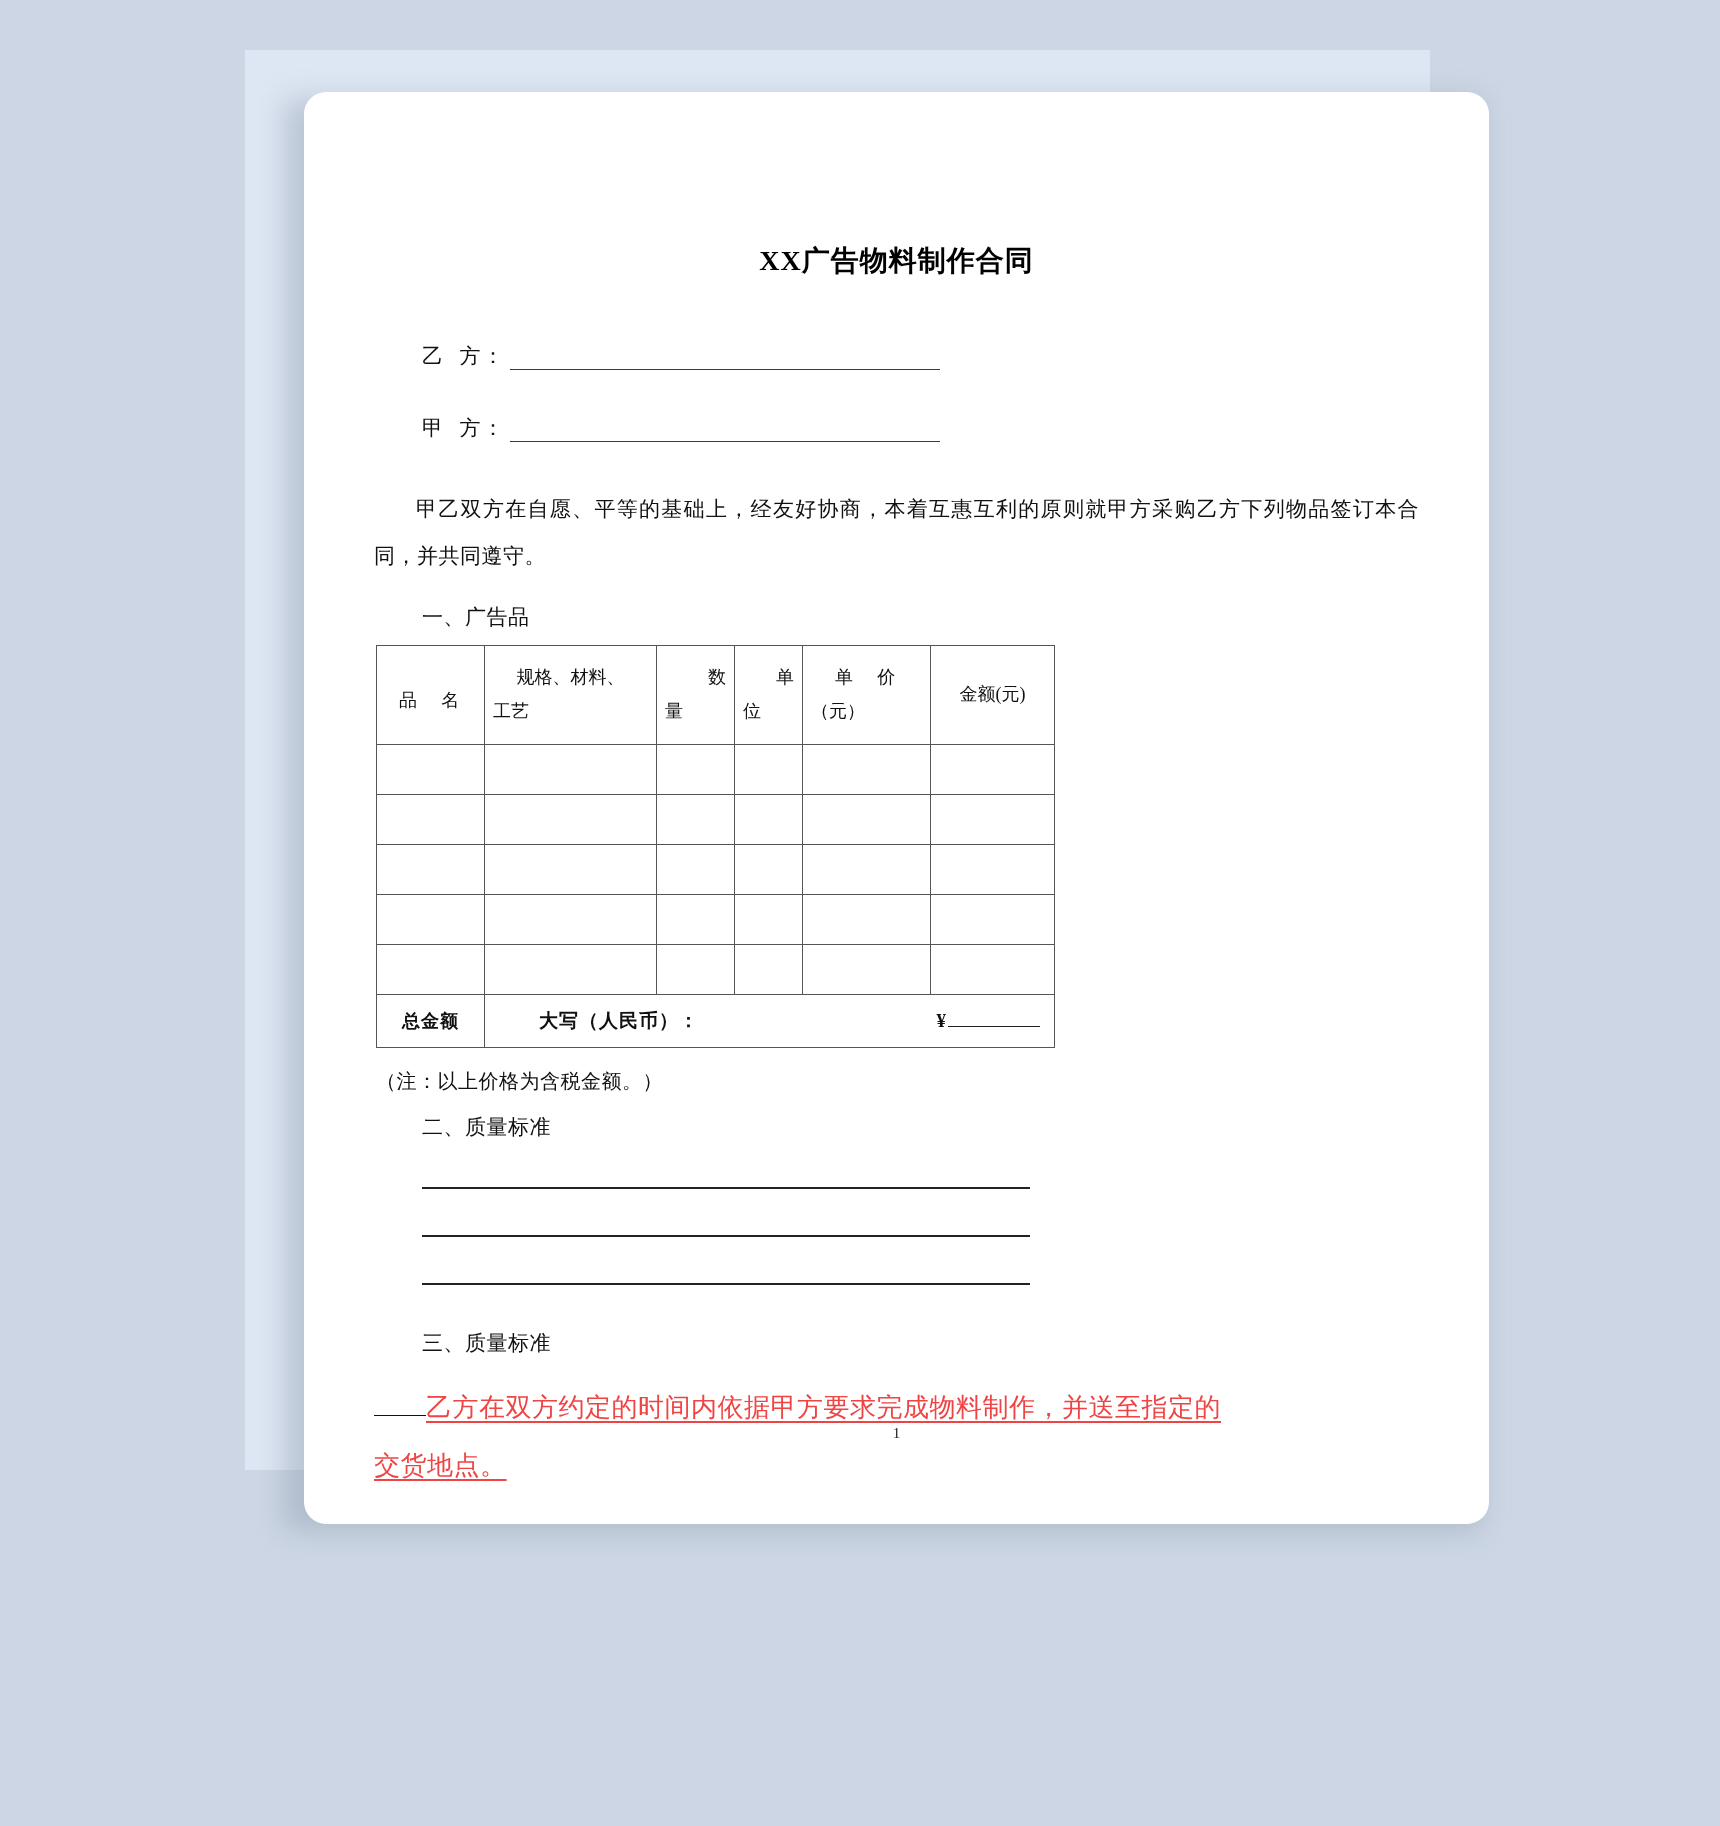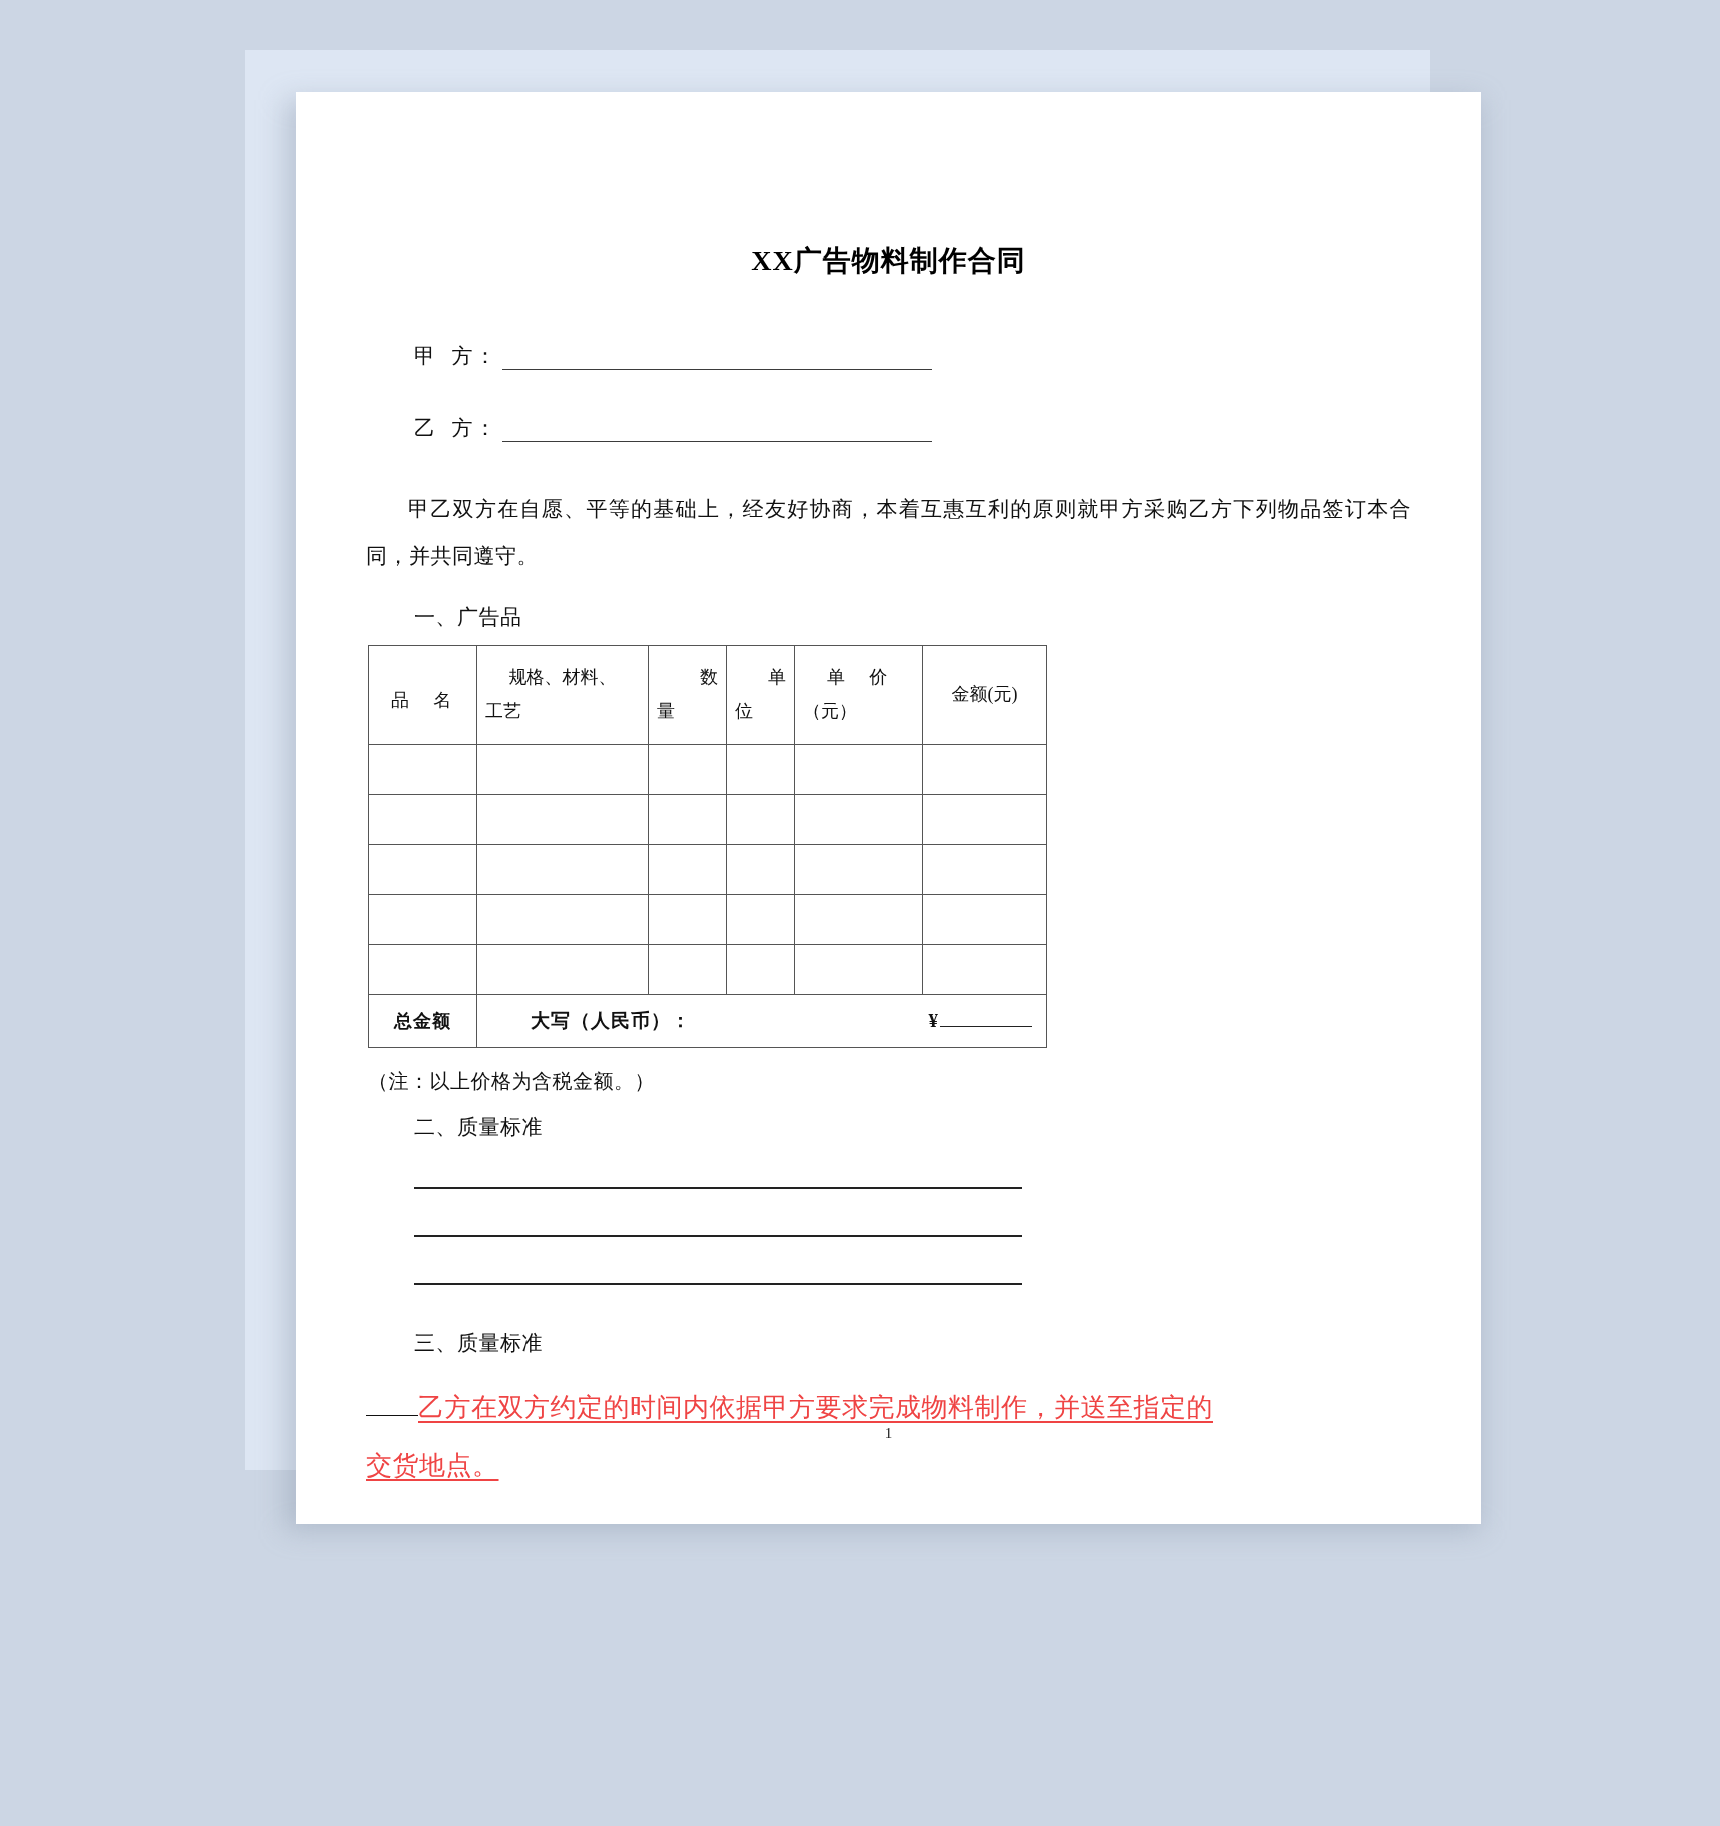--- a/index.html
+++ b/index.html
@@ -28,25 +28,26 @@
     top: 100px;
     width: 1195px;
     height: 1430px;
     background: rgba(120,135,155,0.35);
     filter: blur(14px);
   }
 
   
   .page {
     position: absolute;
-    left: 296px;
+    left: 304px;
     top: 92px;
     width: 1185px;
     height: 1432px;
     background: #ffffff;
+    border-radius: 22px;
   }
 
   .page-inner {
     position: absolute;
     left: 0; top: 0; right: 0; bottom: 0;
     padding: 150px 70px 0 70px;
   }
 
   .doc-title {
     text-align: center;
@@ -201,26 +202,26 @@
 
 <div class="sheet-back"></div>
 <div class="sheet-shadow"></div>
 
 <div class="page">
   <div class="page-inner">
 
     <h1 class="doc-title">XX广告物料制作合同</h1>
 
     <div class="party-row">
-      <span class="party-label">甲  方：</span>
+      <span class="party-label">乙  方：</span>
       <span class="party-line"></span>
     </div>
 
     <div class="party-row">
-      <span class="party-label">乙  方：</span>
+      <span class="party-label">甲  方：</span>
       <span class="party-line"></span>
     </div>
 
     <p class="body-para">甲乙双方在自愿、平等的基础上，经友好协商，本着互惠互利的原则就甲方采购乙方下列物品签订本合同，并共同遵守。</p>
 
     <div class="section-head">一、广告品</div>
 
     <table class="goods">
       <colgroup>
         <col class="c1">

